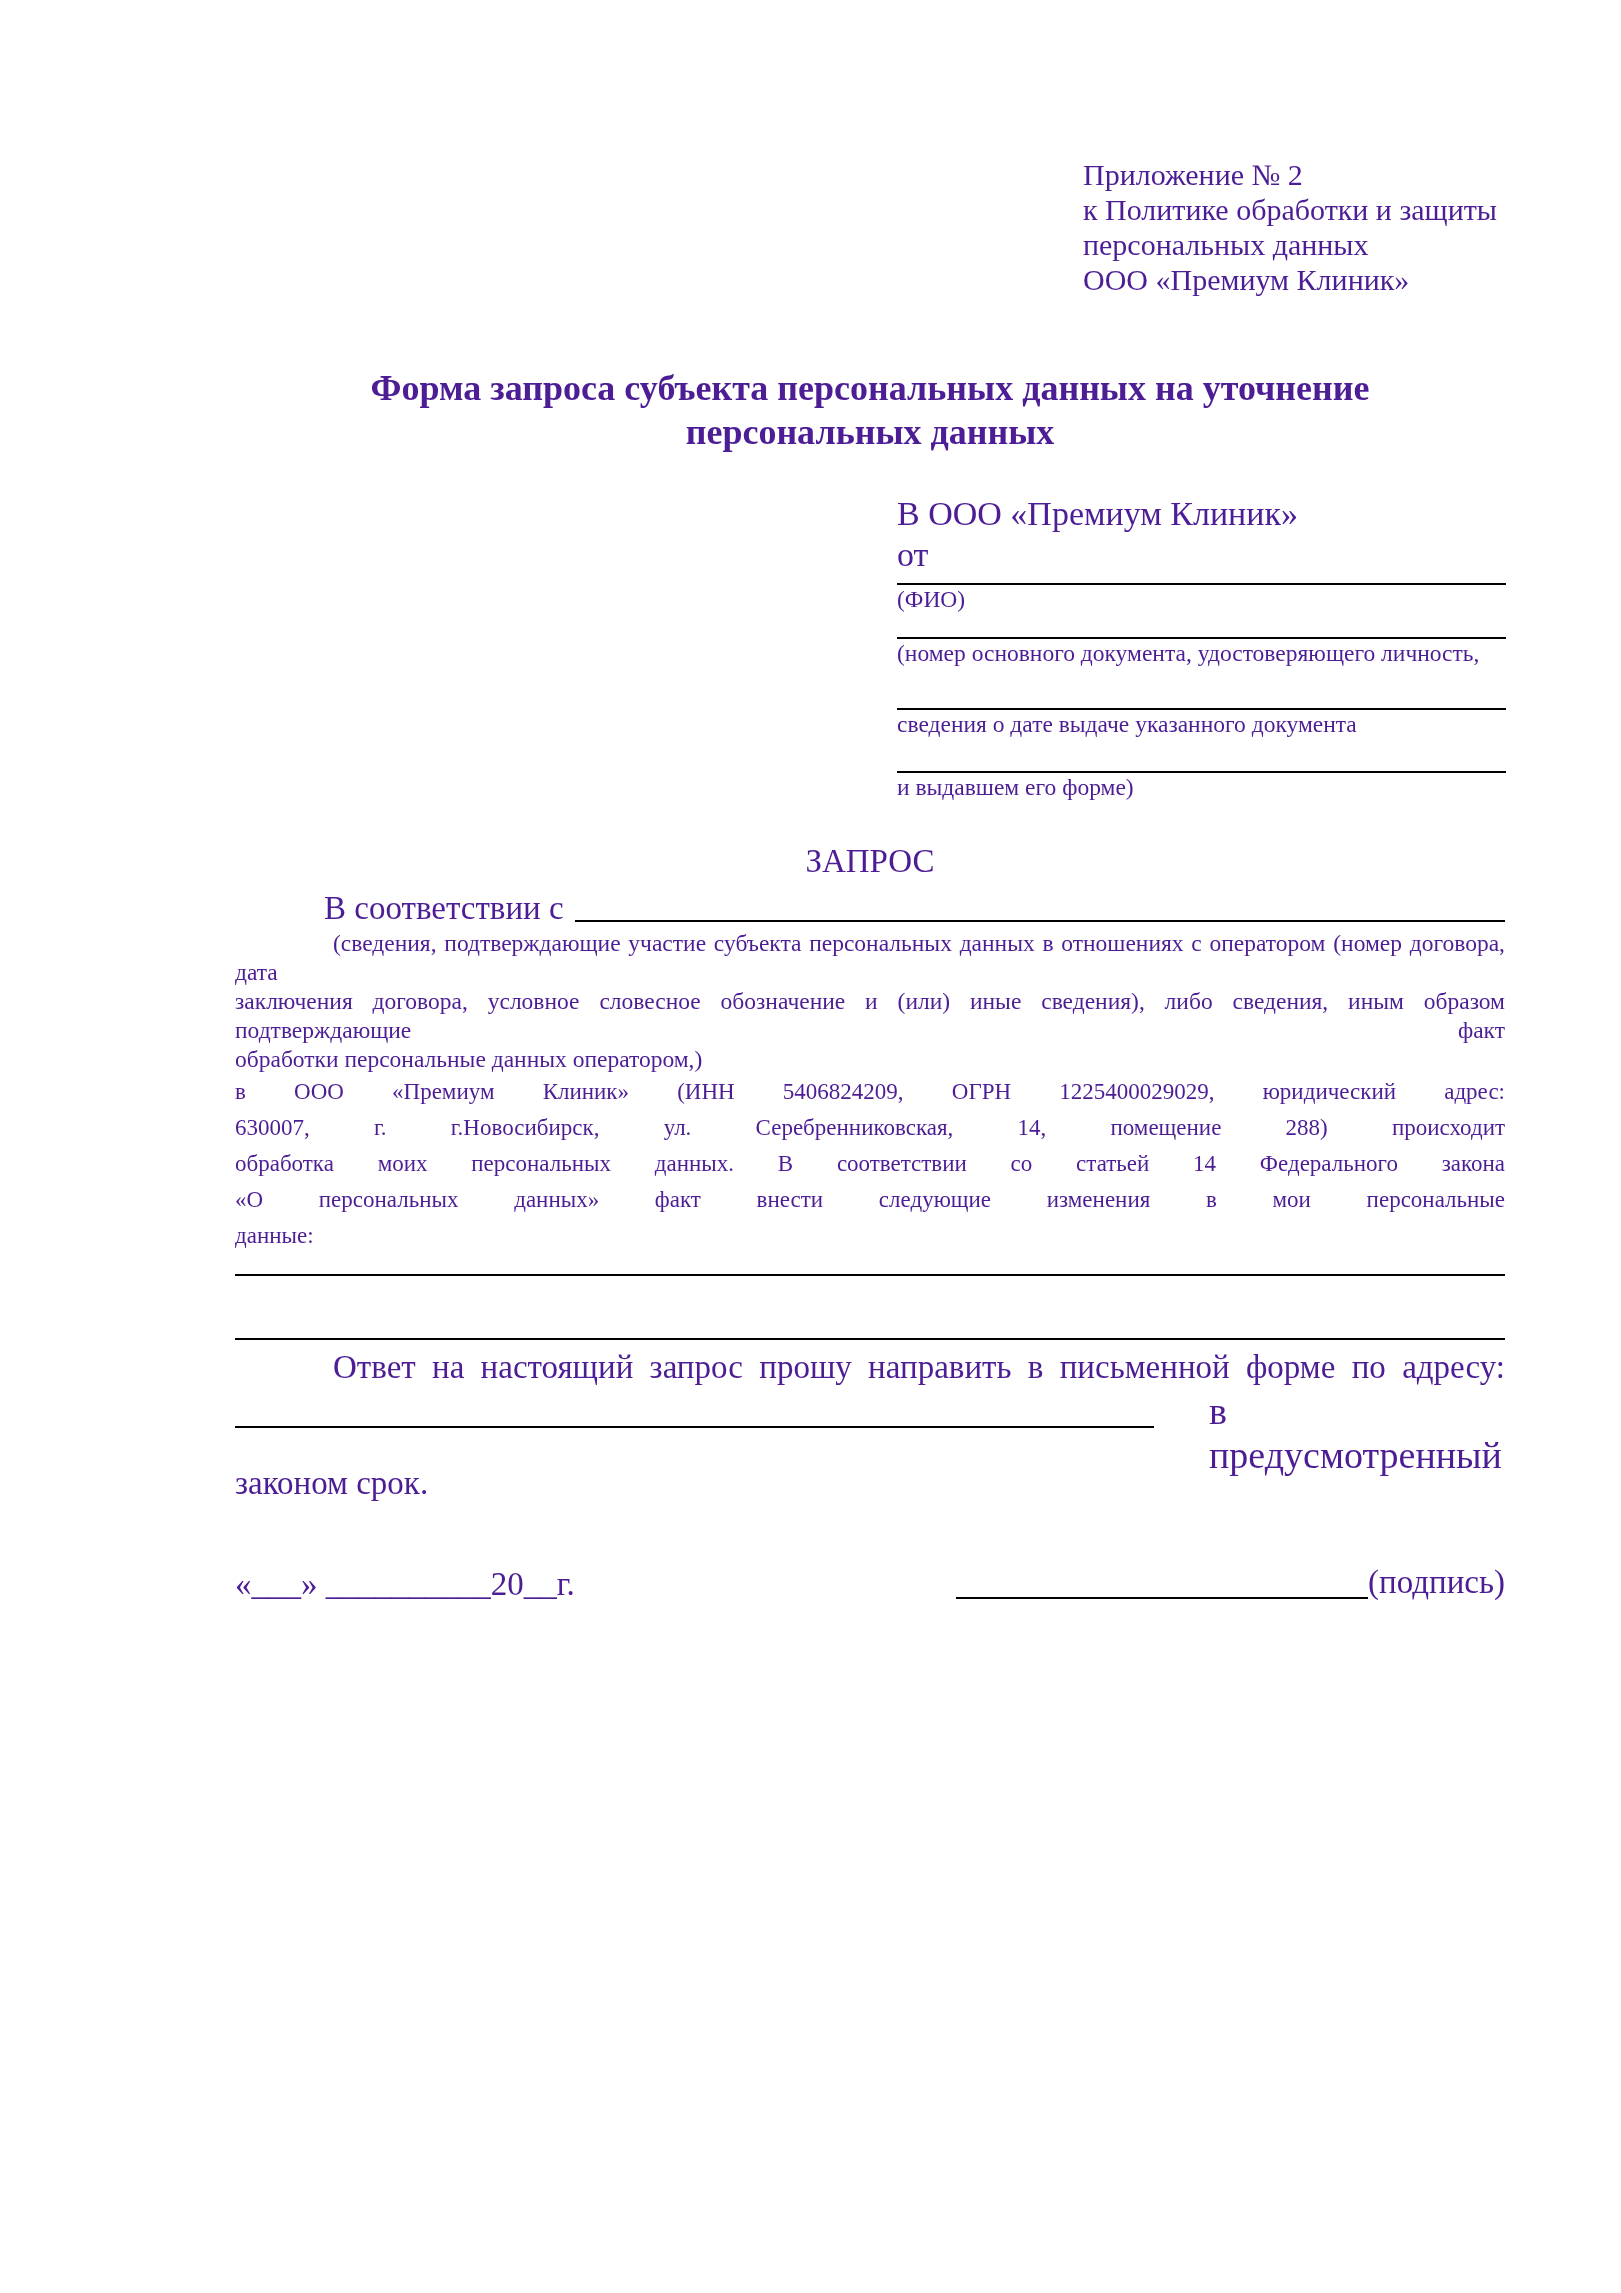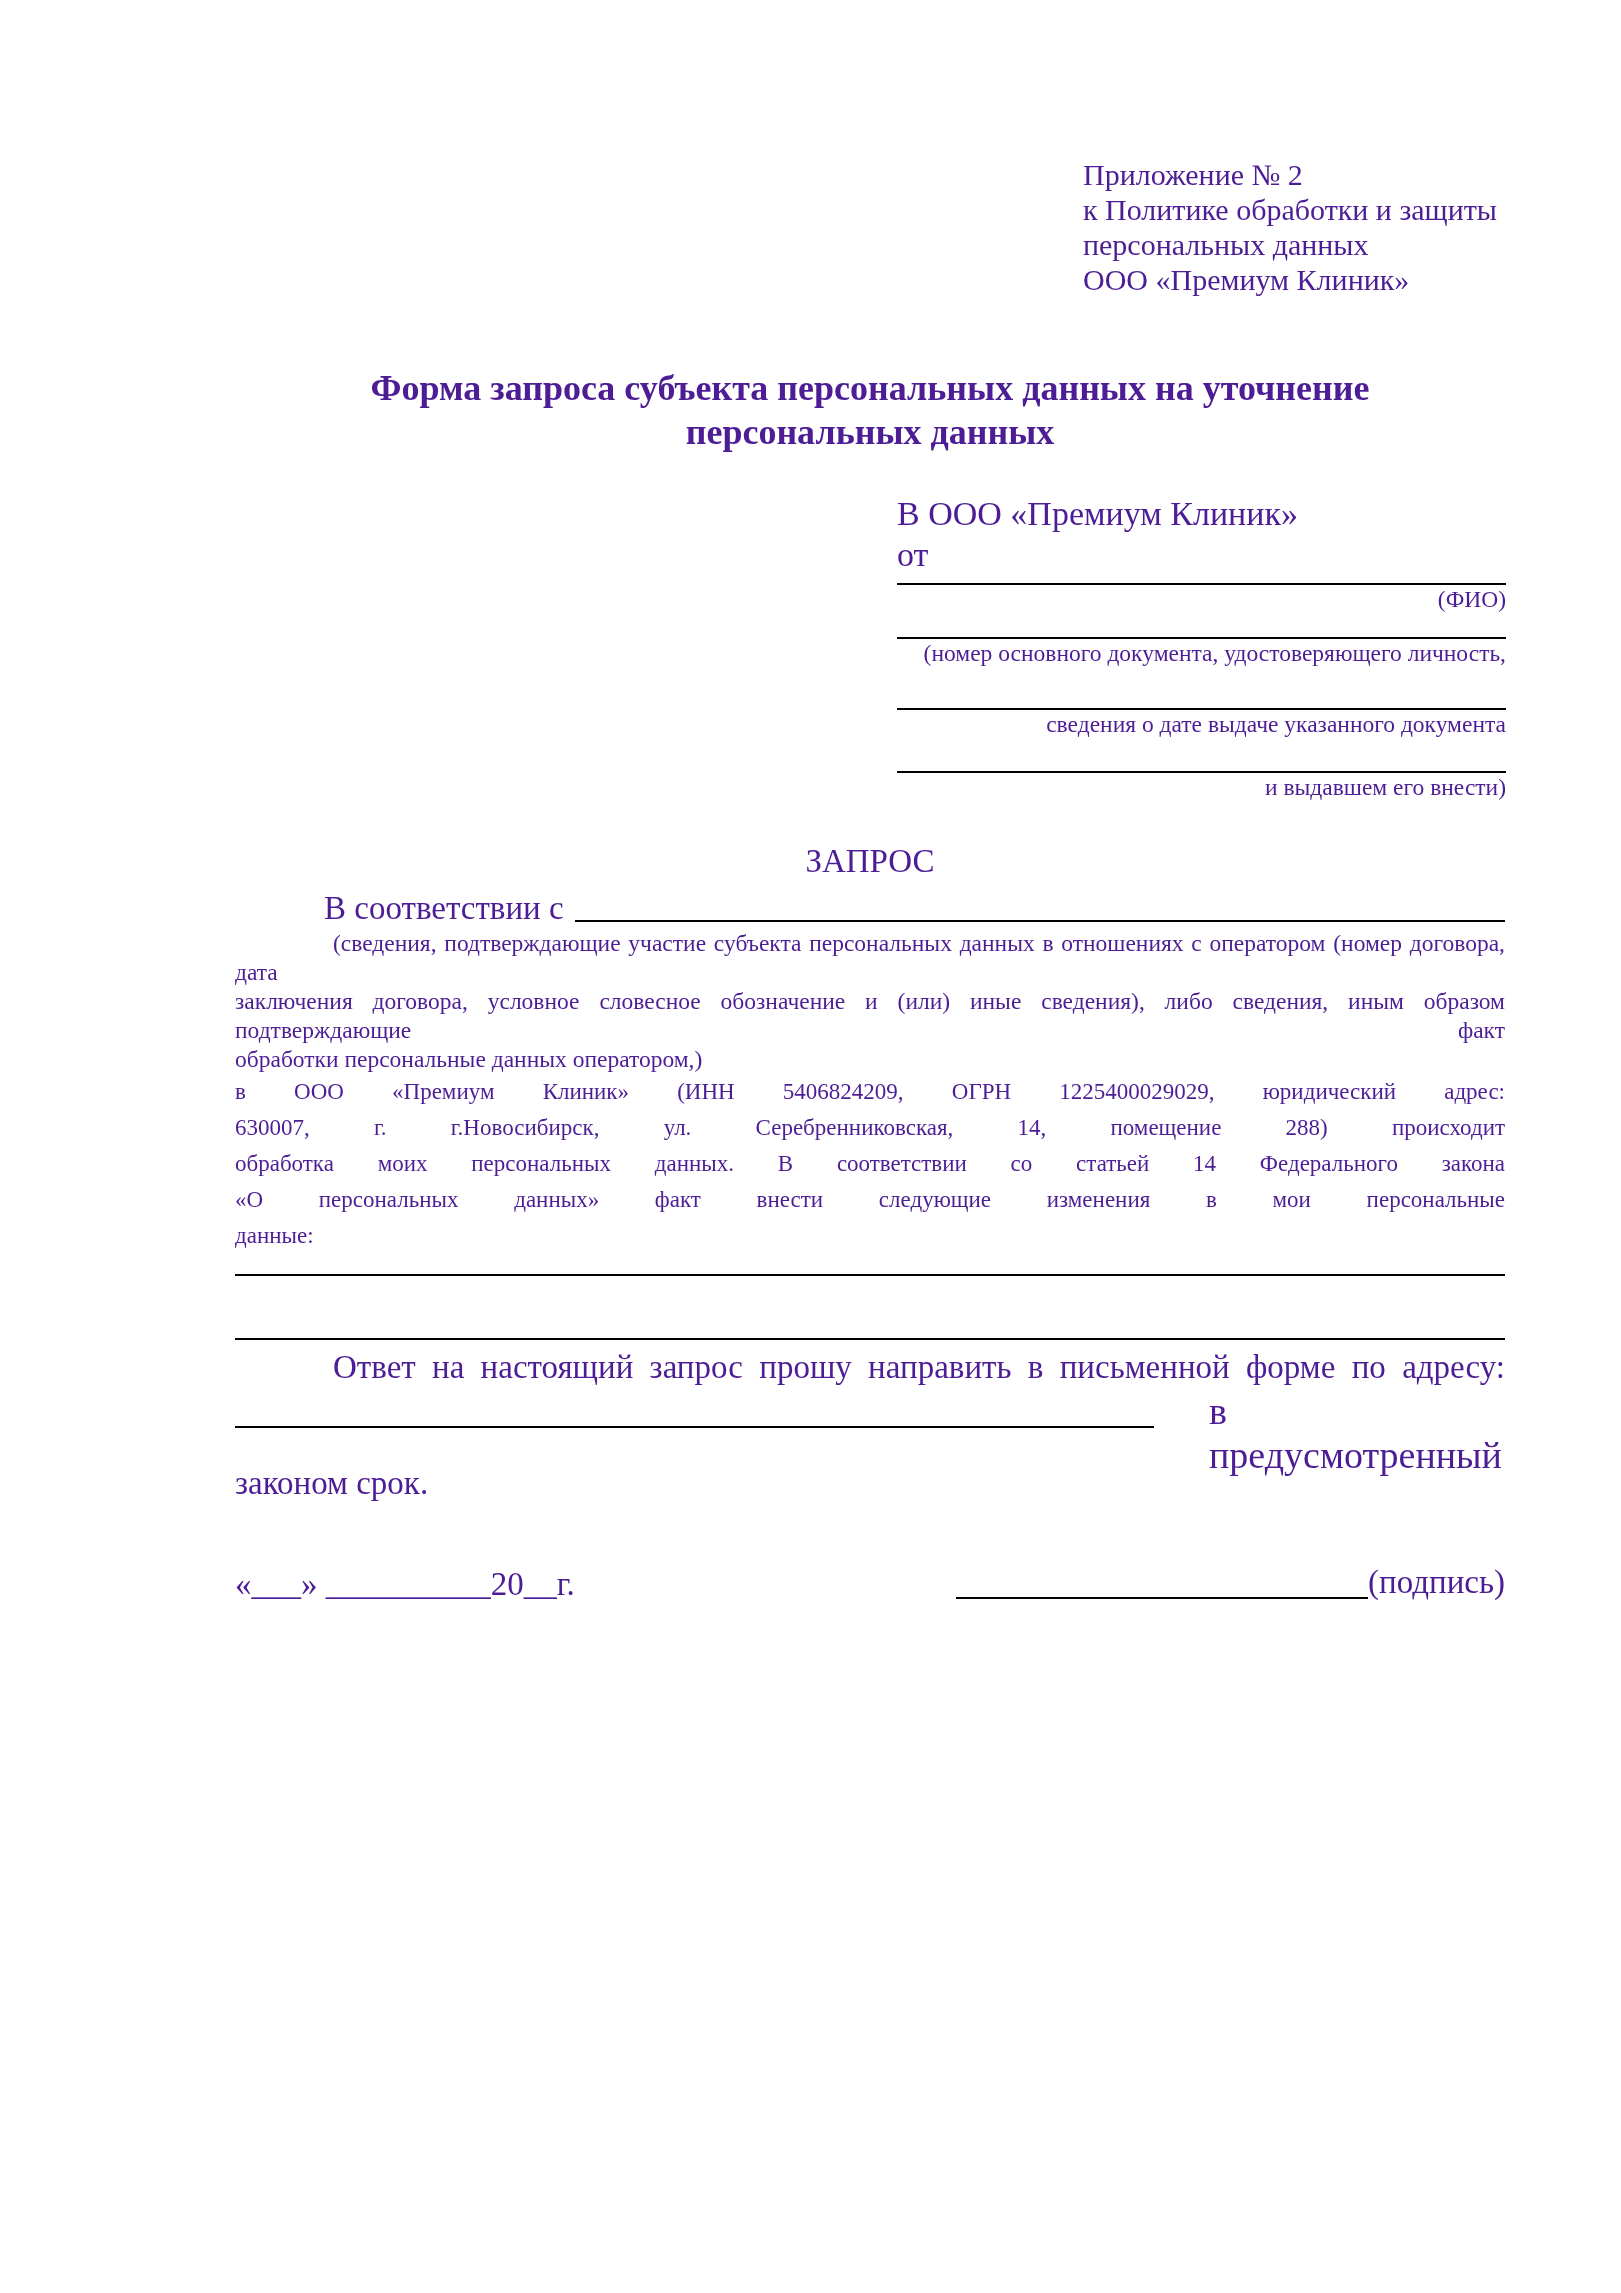--- a/index.html
+++ b/index.html
@@ -20,21 +20,21 @@
   
   .title { margin-top:69px; font-size:36px; line-height:44px; font-weight:bold; text-align:center; }
 
   
   .addr { margin-top:39px; margin-left:662px; width:609px; font-size:34px; line-height:41px; }
   .blank { border-bottom:2.9px solid #000; }
   .addr .b1 { height:7.8px; }
   .addr .b2 { margin-top:23.5px; }
   .addr .b3 { margin-top:40px; }
   .addr .b4 { margin-top:32px; }
-  .fcap { font-size:23.5px; line-height:29px; text-align:right; }
+  .fcap { font-size:23.5px; line-height:29px; text-align:left; }
 
   .zapros { margin-top:39px; font-size:33px; line-height:41px; text-align:center; }
 
   .accordance { margin-top:5.9px; font-size:33px; line-height:41px; display:flex; }
   .accordance .prefix { margin-left:89px; white-space:nowrap; }
   .accordance .fill-line { flex:1; border-bottom:2.9px solid #000; margin-bottom:6.9px; margin-left:11.8px; }
 
   .fineprint { font-size:23.5px; line-height:29px; }
   .fineprint .indent { text-indent:98px; }
   .jline { text-align:justify; text-align-last:justify; }
@@ -80,21 +80,21 @@
       <div class="blank b1"></div>
       <div class="fcap">(ФИО)</div>
 
       <div class="blank b2"></div>
       <div class="fcap">(номер основного документа, удостоверяющего личность,</div>
 
       <div class="blank b3"></div>
       <div class="fcap">сведения о дате выдаче указанного документа</div>
 
       <div class="blank b4"></div>
-      <div class="fcap">и выдавшем его внести)</div>
+      <div class="fcap">и выдавшем его форме)</div>
     </div>
 
     <div class="zapros">ЗАПРОС</div>
 
     <div class="accordance">
       <span class="prefix">В соответствии с</span>
       <span class="fill-line"></span>
     </div>
 
     <div class="fineprint">

